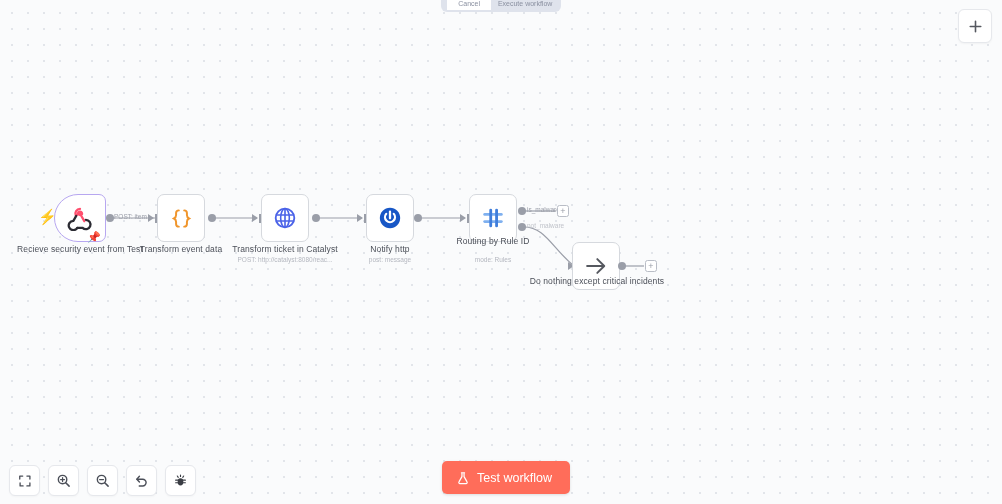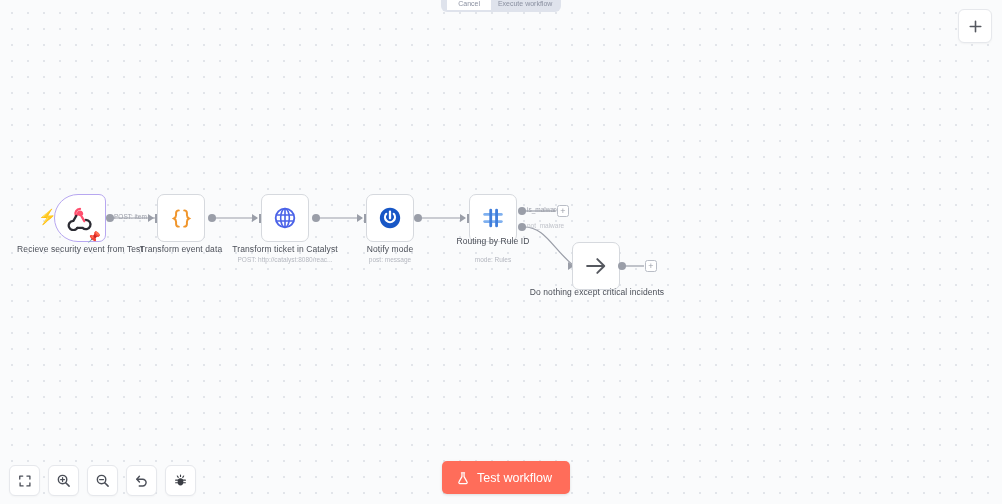--- a/index.html
+++ b/index.html
@@ -263,21 +263,21 @@
 
     <div class="arrow-in" style="left:357px; top:214px;"></div>
     <div class="node" style="left:366px; top:194px;">
       <svg width="26" height="26" viewBox="0 0 24 24">
         <path d="M12 2.6c5.2 0 9.4 4.2 9.4 9.4S17.2 21.4 12 21.4 2.6 17.2 2.6 12 6.8 2.6 12 2.6z" fill="#1857c6"></path>
         <path d="M12 6.2v6.1" stroke="#ffffff" stroke-width="2.1" stroke-linecap="round"></path>
         <path d="M8.5 8.2a4.6 4.6 0 1 0 7 0" fill="none" stroke="#ffffff" stroke-width="2.1" stroke-linecap="round"></path>
       </svg>
     </div>
     <div class="dot-out" style="left:414px; top:214px;"></div>
-    <div class="node-label" style="left:310px; top:244px;">Notify mode</div>
+    <div class="node-label" style="left:310px; top:244px;">Notify http</div>
     <div class="node-sub" style="left:310px; top:255px;">post: message</div>
 
     <div class="arrow-in" style="left:460px; top:214px;"></div>
     <div class="node" style="left:469px; top:194px;">
       <svg width="26" height="26" viewBox="0 0 24 24">
         <rect x="3" y="7.4" width="18" height="2.6" rx="1.3" fill="#7fb0ef"></rect>
         <rect x="3" y="14" width="18" height="2.6" rx="1.3" fill="#7fb0ef"></rect>
         <rect x="8.6" y="3.4" width="2.6" height="17.2" rx="1.3" fill="#3f7ddb"></rect>
         <rect x="14" y="3.4" width="2.6" height="17.2" rx="1.3" fill="#3f7ddb"></rect>
       </svg>
@@ -291,21 +291,21 @@
     <div class="node-sub" style="left:413px; top:255px;">mode: Rules</div>
 
     <div class="arrow-in" style="left:568px; top:262px;"></div>
     <div class="node" style="left:572px; top:242px;">
       <svg width="26" height="26" viewBox="0 0 24 24">
         <path d="M3.8 12h15.6M13.2 5.6L19.6 12l-6.4 6.4" fill="none" stroke="#55585f" stroke-width="1.8" stroke-linecap="round" stroke-linejoin="round"></path>
       </svg>
     </div>
     <div class="dot-out" style="left:618px; top:262px;"></div>
     <div class="plus-stub" style="left:645px; top:260px;">+</div>
-    <div class="node-label" style="left:517px; top:287px;">Do nothing except critical incidents</div>
+    <div class="node-label" style="left:517px; top:276px;">Do nothing except critical incidents</div>
 
   </div>
 
   <div class="toolbar">
 
     <div class="tool-btn">
       <svg width="14" height="14" viewBox="0 0 16 16">
         <path d="M2 5.8V2.4h3.4M10.2 2.4h3.4v3.4M13.6 10.2v3.4h-3.4M5.8 13.6H2.4v-3.4" fill="none" stroke="#4b4f58" stroke-width="1.5" stroke-linecap="round" stroke-linejoin="round"></path>
       </svg>
     </div>

